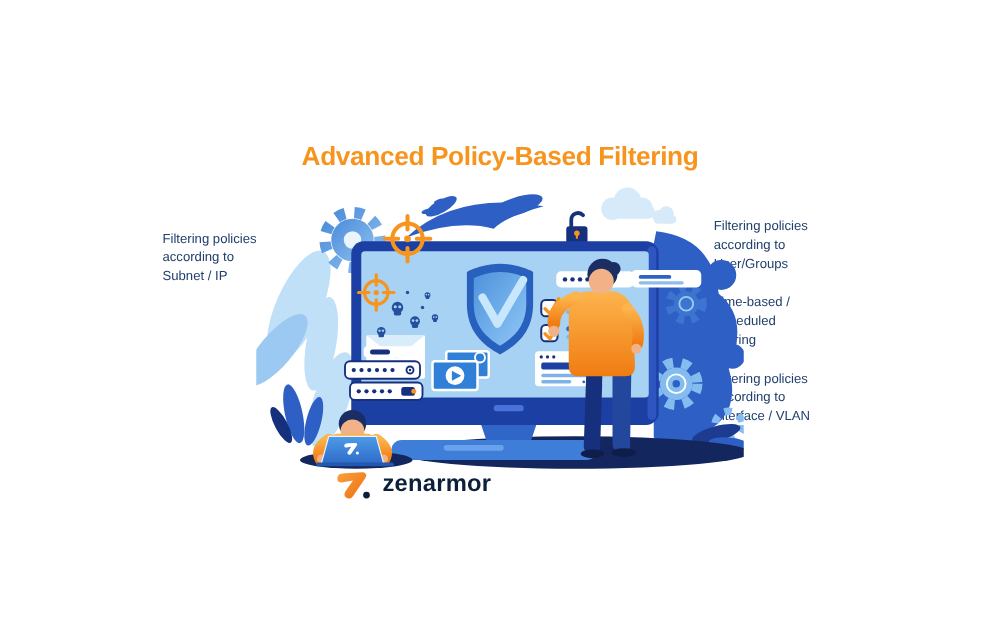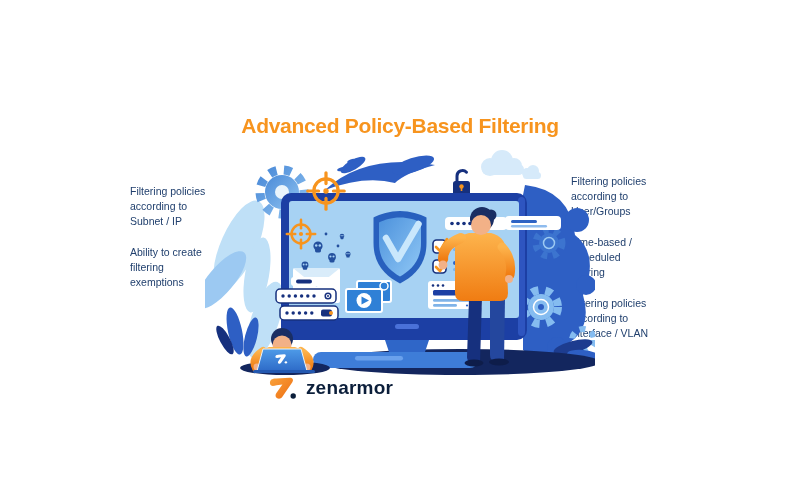--- a/index.html
+++ b/index.html
@@ -20,23 +20,20 @@
 <body>
 
 <div class="page">
 
   <h1 class="title">Advanced Policy-Based Filtering</h1>
 
   <div class="features left">
     <p>Filtering policies
 according to
 Subnet / IP</p>
-    <p>Ability to create
-filtering
-exemptions</p>
   </div>
 
   <div class="features right">
     <p>Filtering policies
 according to
 User/Groups</p>
     <p>Time-based /
 Scheduled
 filtering</p>
     <p>Filtering policies

